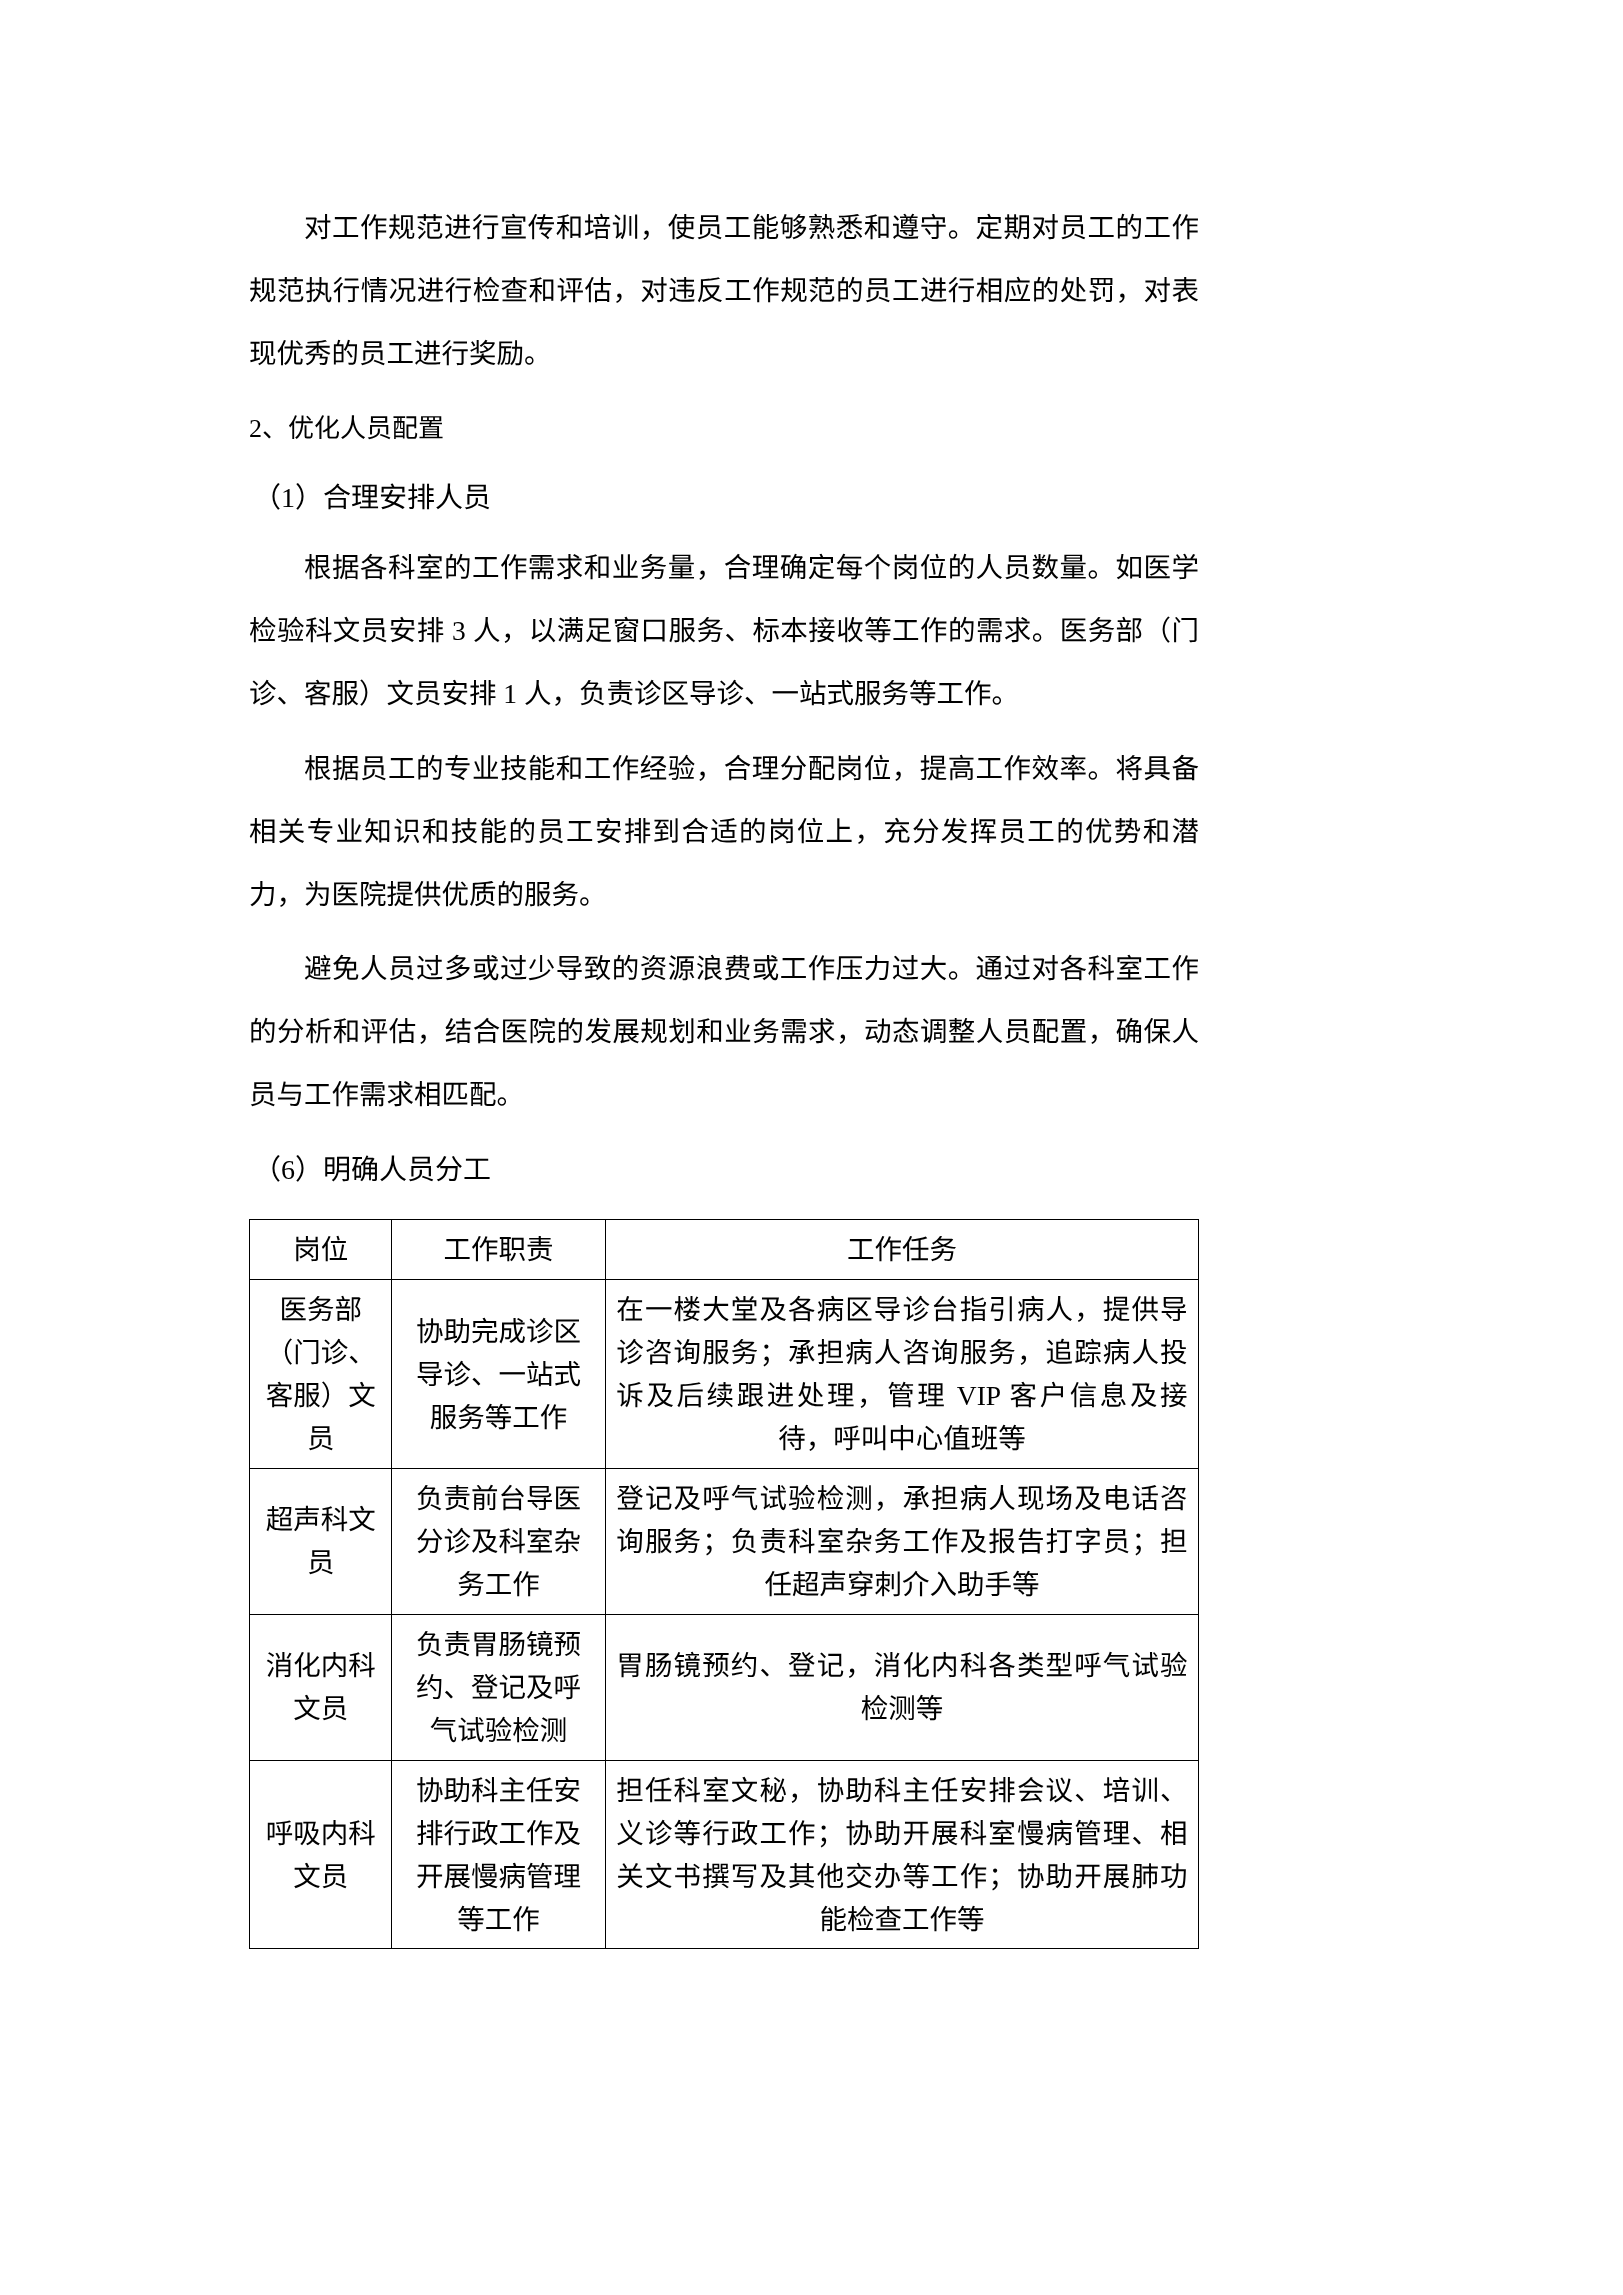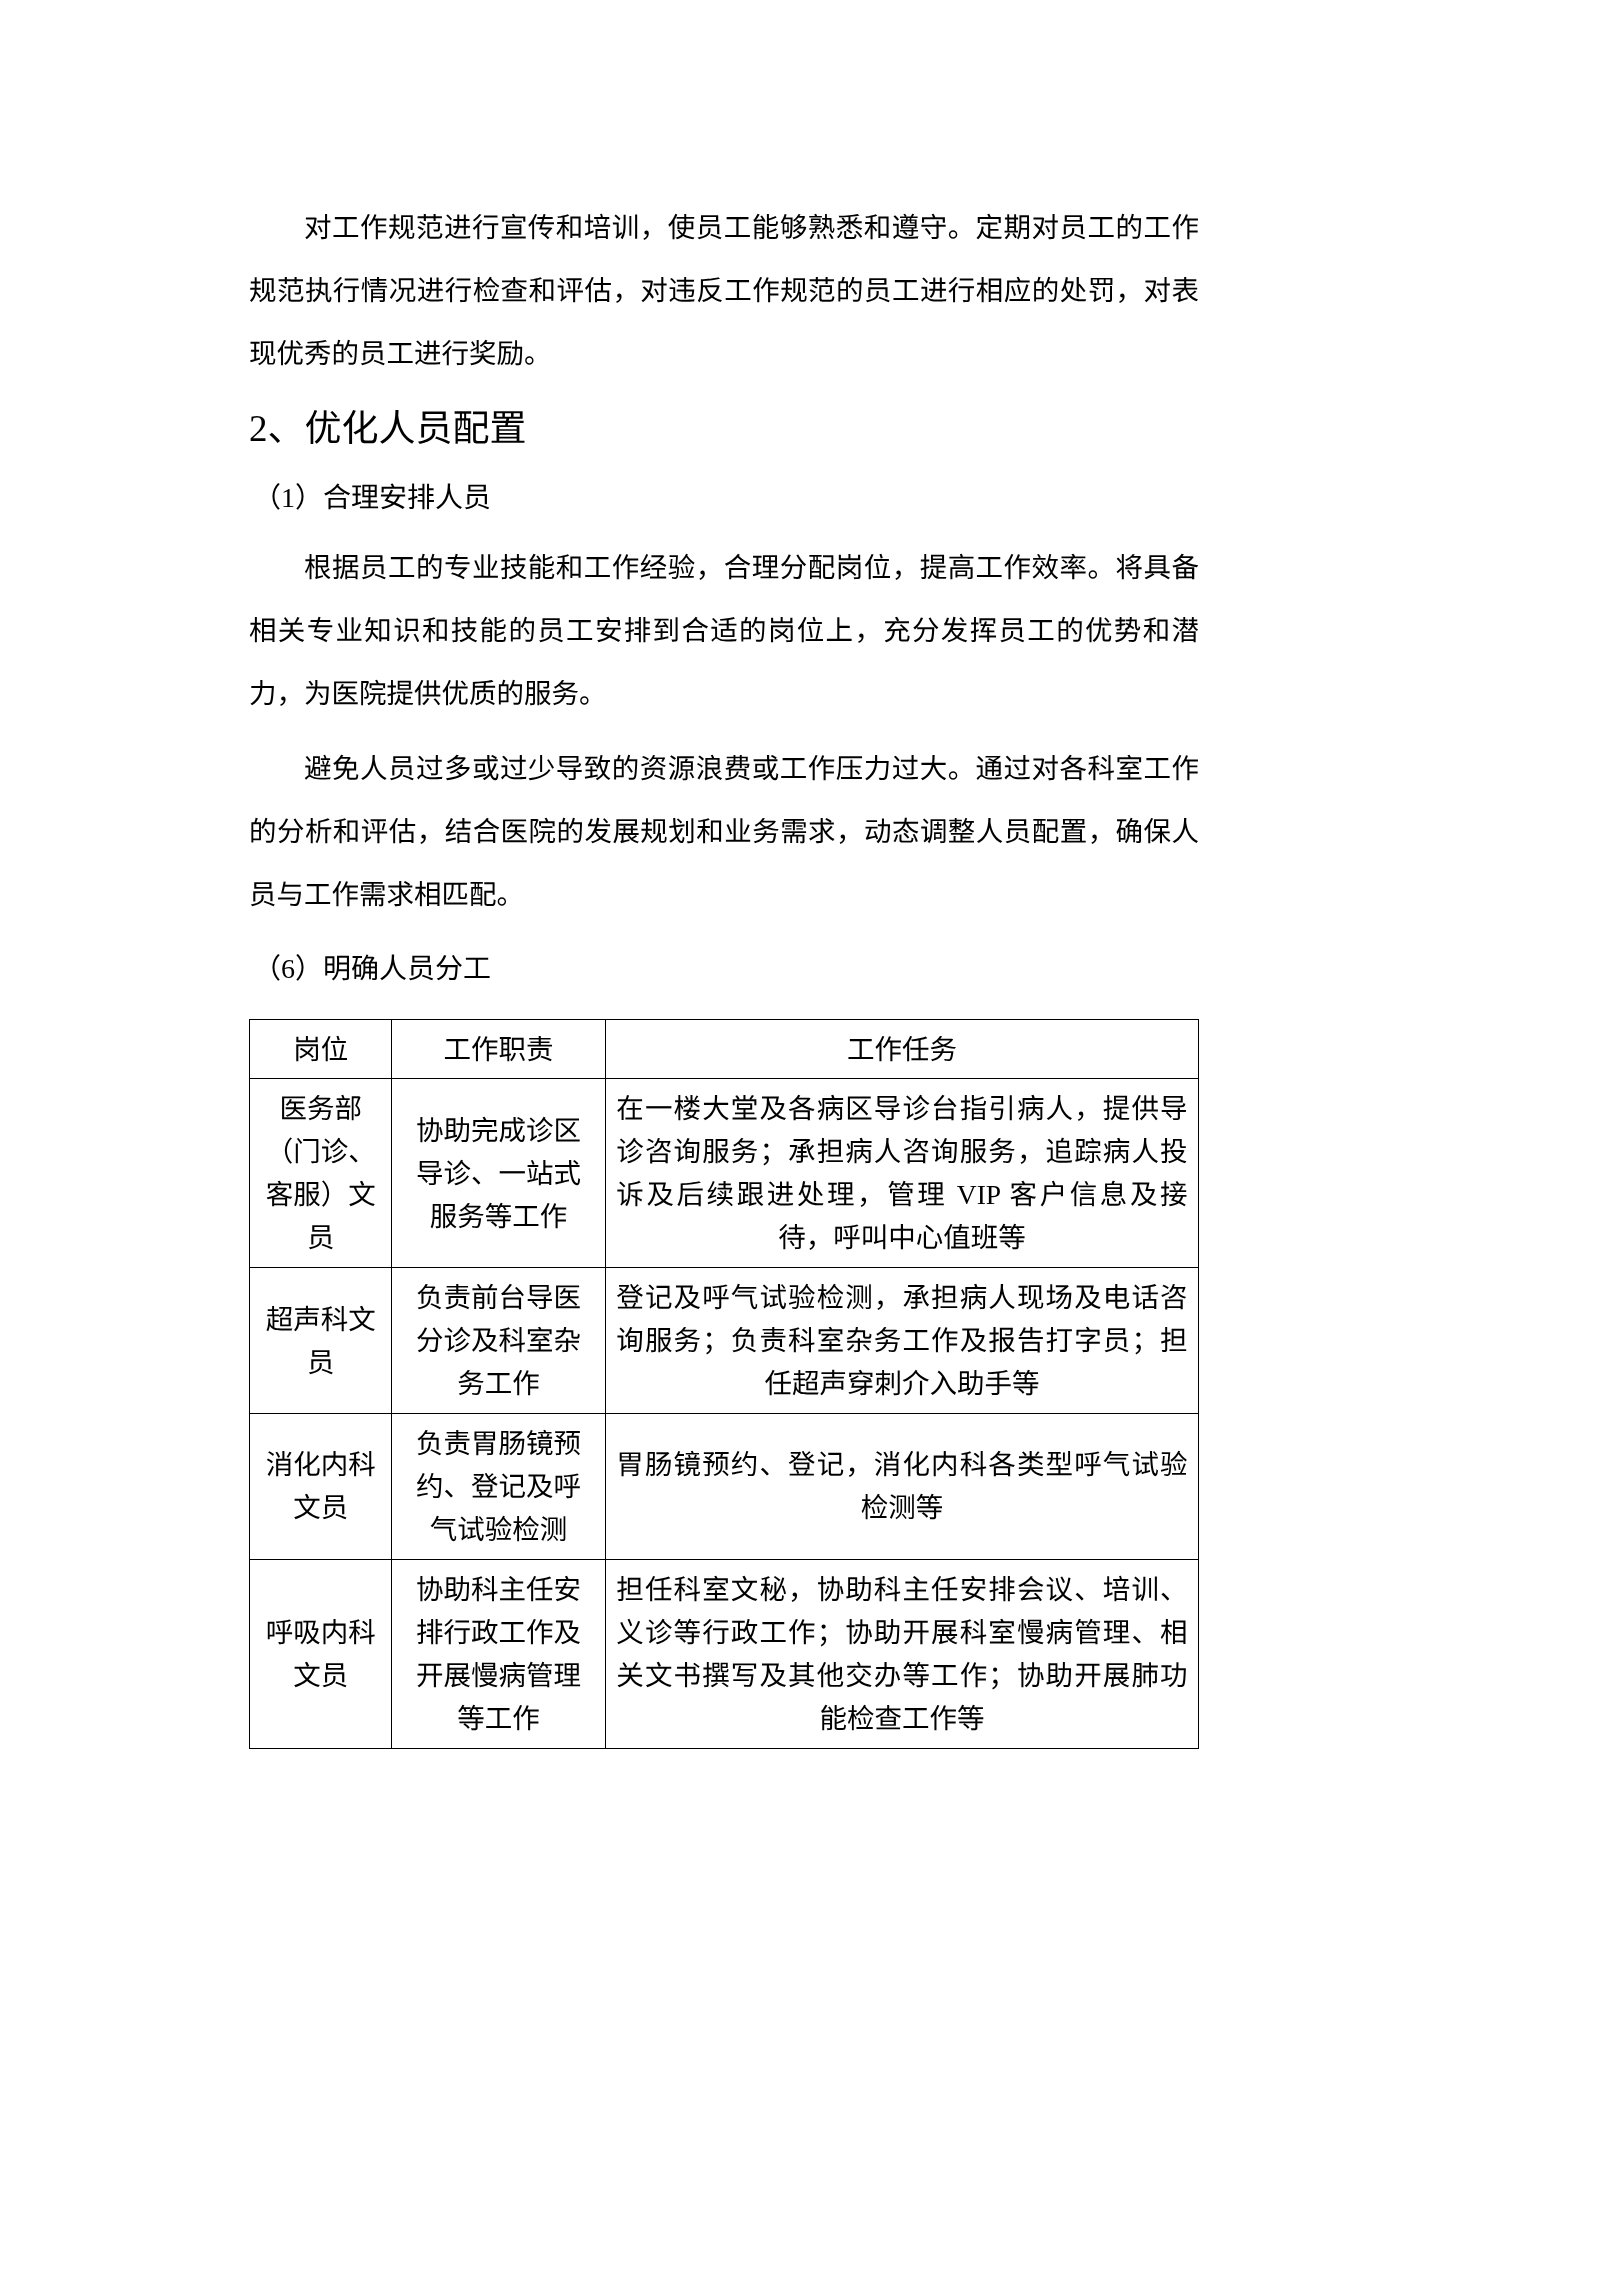--- a/index.html
+++ b/index.html
@@ -22,21 +22,21 @@
     overflow: hidden;
   }
   .doc-paragraph {
     font-size: 27.5px;
     line-height: 63px;
     text-align: justify;
     margin: 0 0 11.8px 0;
     text-indent: 55px;
   }
   .doc-heading {
-    font-size: 37px;
+    font-size: 26px;
     line-height: 63px;
     margin: 0 0 6.5px 0;
     text-indent: 0;
     text-align: left;
   }
   .doc-subheading {
     font-size: 28px;
     line-height: 63px;
     margin: 0 0 6.5px 0;
     text-indent: 3.9px;
@@ -77,20 +77,21 @@
 <body>
 
 <div class="page">
 
   <p class="doc-paragraph">对工作规范进行宣传和培训，使员工能够熟悉和遵守。定期对员工的工作规范执行情况进行检查和评估，对违反工作规范的员工进行相应的处罚，对表现优秀的员工进行奖励。</p>
 
   <p class="doc-heading">2、优化人员配置</p>
 
   <p class="doc-subheading">（1）合理安排人员</p>
 
+  <p class="doc-paragraph">根据各科室的工作需求和业务量，合理确定每个岗位的人员数量。如医学检验科文员安排 3 人，以满足窗口服务、标本接收等工作的需求。医务部（门诊、客服）文员安排 1 人，负责诊区导诊、一站式服务等工作。</p>
 
   <p class="doc-paragraph">根据员工的专业技能和工作经验，合理分配岗位，提高工作效率。将具备相关专业知识和技能的员工安排到合适的岗位上，充分发挥员工的优势和潜力，为医院提供优质的服务。</p>
 
   <p class="doc-paragraph">避免人员过多或过少导致的资源浪费或工作压力过大。通过对各科室工作的分析和评估，结合医院的发展规划和业务需求，动态调整人员配置，确保人员与工作需求相匹配。</p>
 
   <p class="doc-subheading">（6）明确人员分工</p>
 
   <table class="staff-table">
     <colgroup>
       <col class="col-position">

